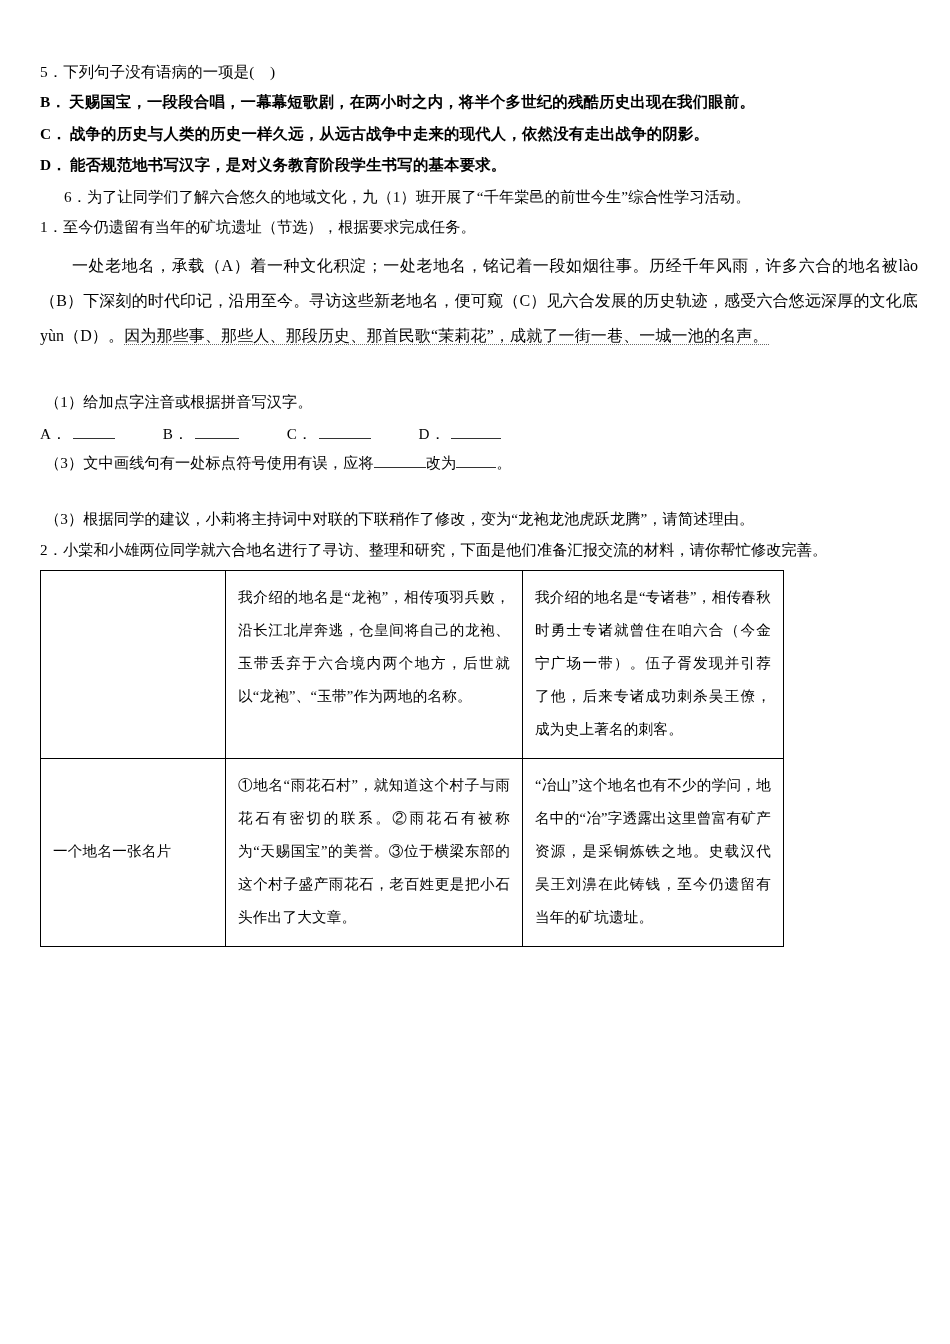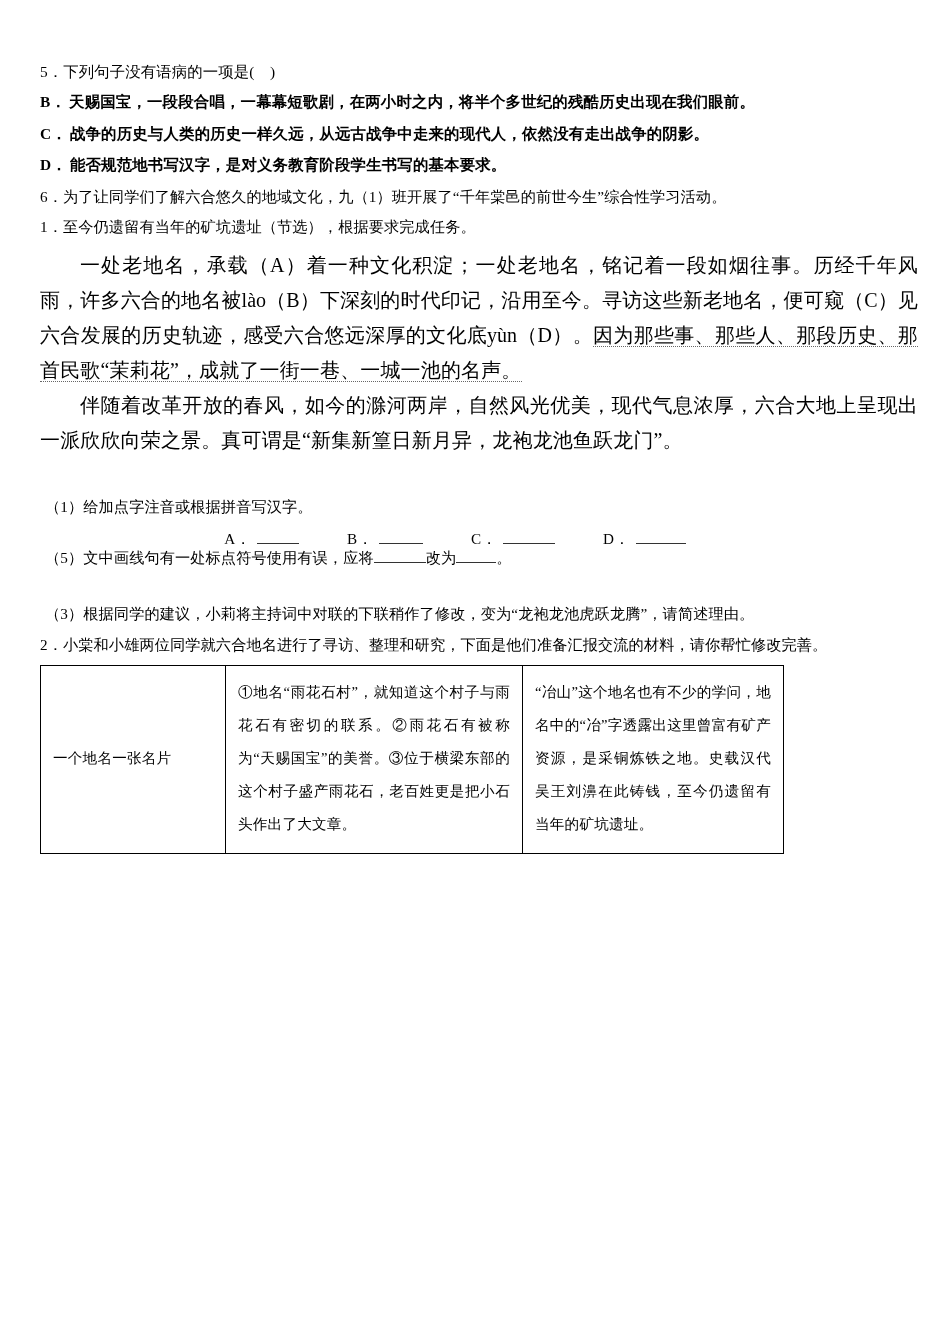--- a/index.html
+++ b/index.html
@@ -53,29 +53,30 @@
   }
   .opt .lab {
     font-family: "Liberation Serif", serif;
     font-weight: bold;
     margin-right: 3px;
   }
 
   .q6 {
     font-size: 15.2px;
     margin-bottom: 15px;
+    margin-left: 24px;
   }
   .q1 {
     font-size: 15.2px;
     margin-bottom: 14px;
   }
 
   
   .para {
-    font-size: 20px;
+    font-size: 16px;
     line-height: 35px;
     text-align: justify;
     text-justify: inter-character;
     margin: 0;
     white-space: normal;
     letter-spacing: 0.15px;
   }
   .para.indent { text-indent: 2em; }
   .para .pinyin {
     font-family: "Liberation Serif", serif;
@@ -83,23 +84,23 @@
   }
   .para .mark { font-family: "Liberation Serif", serif; }
   .dotted-u { border-bottom: 1px dotted #666; }
 
   .para-block { margin-bottom: 0px; }
 
   
   .blanks {
     font-size: 15.2px;
     margin-top: 6px;
+    margin-bottom: 10px;
     font-family: "Liberation Serif", serif;
     letter-spacing: 0.3px;
-    text-align: center;
   }
   .blanks .slot { display: inline-block; margin-right: 48px; }
   .blanks .lab { margin-right: 6px; }
   .blk {
     display: inline-block;
     border-bottom: 1px solid #333;
     vertical-align: baseline;
   }
   .blk.w1 { width: 42px; }
   .blk.w2 { width: 44px; }
@@ -182,42 +183,44 @@
     </div>
 
     <div class="line q1">
       <span class="num">1．</span><span>至今仍遗留有当年的矿坑遗址（节选），根据要求完成任务。</span>
     </div>
 
     <div class="para-block">
       <p class="para indent"><span>一处老地名，承载（A）着一种文化积淀；一处老地名，铭记着一段如烟往事。历经千年风雨，许多六合的地名被</span><span class="pinyin">lào</span><span class="mark">（B）</span><span>下深刻的时代印记，沿用至今。寻访这些新老地名，便可窥（C）见六合发展的历史轨迹，感受六合悠远深厚</span><span>的文化底</span><span class="pinyin">yùn</span><span class="mark">（D）</span><span>。</span><span class="dotted-u">因为那些事、那些人、那段历史、那首民歌“茉莉花”，成就了一街一巷、一城一池的名声。</span></p>
     </div>
 
-    <div class="para-block">
-      <p class="para indent"><span>伴随着改革开放的春风，如今的滁河两岸，自然风光优美，现代气息浓厚，六合大地上呈现出一派欣欣向荣之景。</span><span>真可谓是“新集新篁日新月异，龙袍龙池鱼跃龙门”。</span></p>
-    </div>
 
     <div class="line sub-q">（1）给加点字注音或根据拼音写汉字。</div>
 
     <div class="blanks">
       <span class="slot"><span class="lab">A．</span><span class="blk w1"></span></span><span class="slot"><span class="lab">B．</span><span class="blk w2"></span></span><span class="slot"><span class="lab">C．</span><span class="blk w3"></span></span><span class="slot"><span class="lab">D．</span><span class="blk w4"></span></span>
     </div>
 
     <div class="line sub-q2">
-      <span>（5）文中画线句有一处标点符号使用有误，应将</span><span class="blk w3"></span><span>改为</span><span class="blk w5"></span><span>。</span>
+      <span>（3）文中画线句有一处标点符号使用有误，应将</span><span class="blk w3"></span><span>改为</span><span class="blk w5"></span><span>。</span>
     </div>
 
     <div class="line sub-q">（3）根据同学的建议，小莉将主持词中对联的下联稍作了修改，变为“龙袍龙池虎跃龙腾”，请简述理由。</div>
 
     <div class="line q2-intro">
       <span class="num">2．</span><span>小棠和小雄两位同学就六合地名进行了寻访、整理和研究，下面是他们准备汇报交流的材料，请你帮忙修改完善。</span>
     </div>
 
     <table class="report">
       <tbody>
+        <tr>
+          <td class="c0 rowlabel mid-label"></td>
+          <td class="c1">我介绍的地名是“龙袍”，相传项羽兵败，沿长江北岸奔逃，仓皇间将自己的龙袍、玉带丢弃于六合境内两个地方，后世就以“龙袍”、“玉带”作为两地的名称。</td>
+          <td class="c2">我介绍的地名是“专诸巷”，相传春秋时勇士专诸就曾住在咱六合（今金宁广场一带）。伍子胥发现并引荐了他，后来专诸成功刺杀吴王僚，成为史上著名的刺客。</td>
+        </tr>
         <tr>
           <td class="c0 rowlabel mid-label">一个地名一张名片</td>
           <td class="c1">①地名“雨花石村”，就知道这个村子与雨花石有密切的联系。②雨花石有被称为“天赐国宝”的美誉。③位于横梁东部的这个村子盛产雨花石，老百姓更是把小石头作出了大文章。</td>
           <td class="c2">“冶山”这个地名也有不少的学问，地名中的“冶”字透露出这里曾富有矿产资源，是采铜炼铁之地。史载汉代吴王刘濞在此铸钱，至今仍遗留有当年的矿坑遗址。</td>
         </tr>
       </tbody>
     </table>
 
   </div>
 </div>

